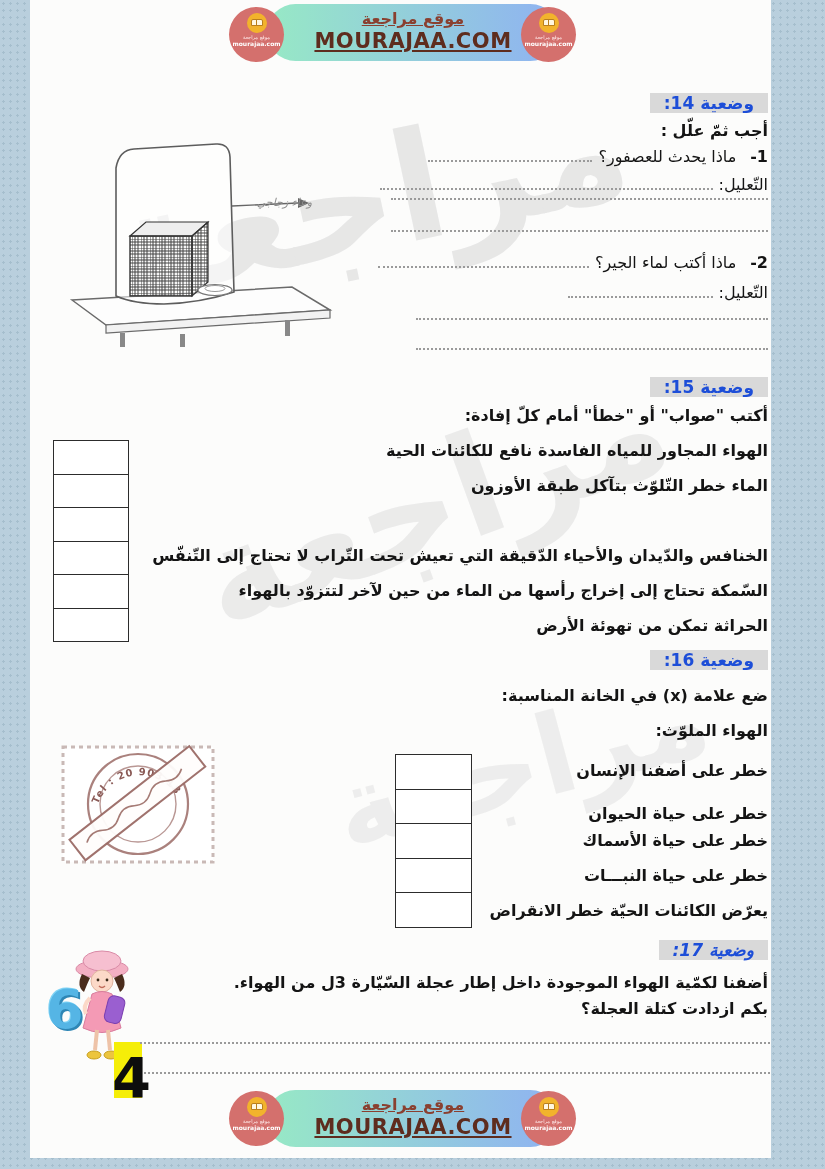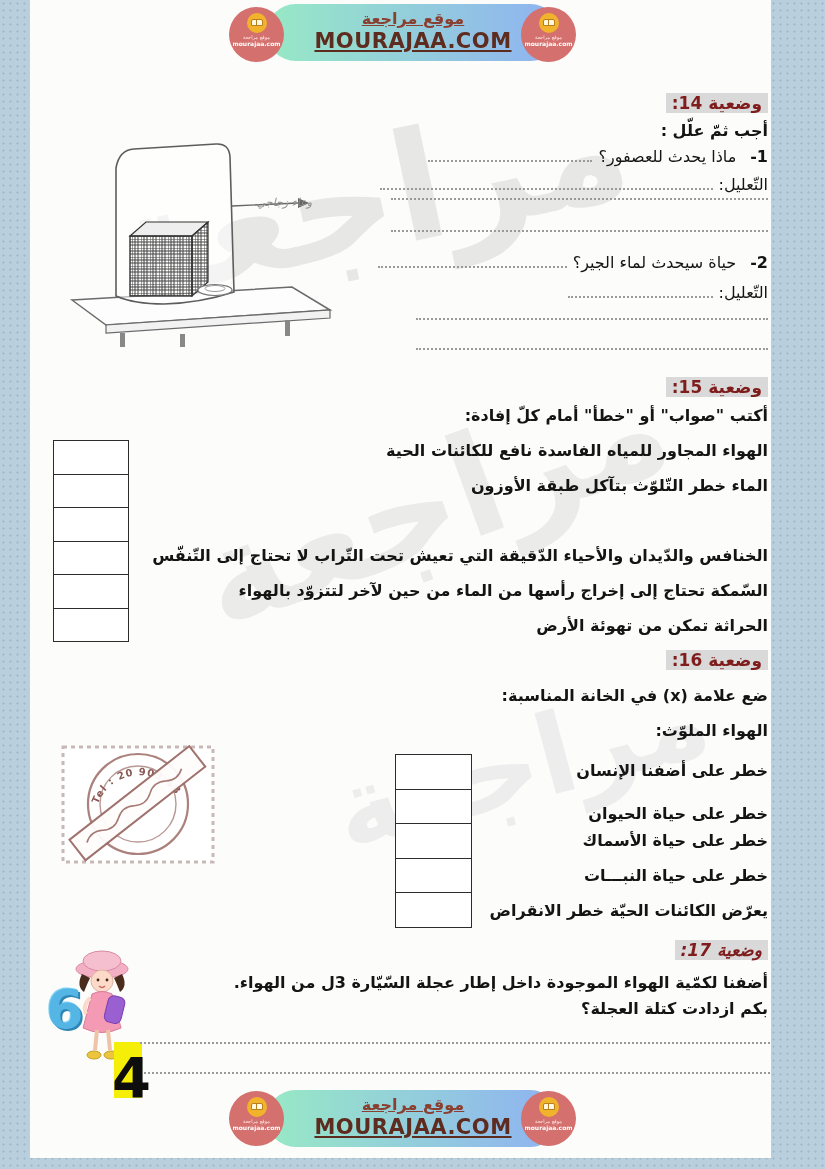--- a/index.html
+++ b/index.html
@@ -15,22 +15,22 @@
   .pill { position:absolute; left:267px; width:292px; height:57px; border-radius:30px; z-index:5;
     background:linear-gradient(90deg,#97e9c5,#8fb2f2); text-align:center; padding-top:5px; }
   .pill-ar { display:inline-block; font-size:16px; font-weight:bold; color:#8a4030; text-decoration:underline; direction:rtl; line-height:20px; }
   .pill-en { display:block; font-size:21px; font-weight:800; color:#5e2c1e; text-decoration:underline; letter-spacing:.5px; line-height:25px; }
   .badge { position:absolute; width:55px; height:55px; border-radius:50%; background:#d4706d; z-index:6; text-align:center; }
   .badge .yc { width:20px; height:20px; border-radius:50%; background:#f2b32c; margin:6px auto 1px; position:relative; }
   .badge .yc .book { position:absolute; left:4px; top:6px; width:12px; height:7px; background:#fff7e0; border:1px solid #b97f1d; border-radius:2px 2px 0 0; }
   .badge .yc .book:after { content:""; position:absolute; left:4px; top:0; width:1px; height:5px; background:#b97f1d; }
   .badge .t1 { font-size:5px; color:#ffe9e9; direction:rtl; line-height:6px; }
   .badge .t2 { font-size:6px; color:#fff; font-weight:bold; line-height:7px; }
-  .sec-title { position:absolute; right:57px; z-index:4; background:#d9d9d9; color:#7f1d1d;
-    font-size:17px; font-weight:bold; padding:0 6px; direction:rtl; white-space:nowrap; }
+  .sec-title { position:absolute; right:57px; z-index:4; background:#d9d9d9; color:#1d4ed8;
+    font-size:17px; font-weight:bold; padding:0 14px; direction:rtl; white-space:nowrap; }
   .txt { position:absolute; right:57px; z-index:4; color:#141414; font-size:16px; font-weight:bold;
     direction:rtl; white-space:nowrap; }
   .qrow { position:absolute; right:57px; z-index:4; display:flex; direction:rtl; align-items:flex-end; }
   .qrow .num { font-size:16px; font-weight:bold; color:#141414; margin-left:14px; }
   .qrow .qt  { font-size:16px; font-weight:normal; color:#141414; white-space:nowrap; }
   .qrow .fill { flex:1; border-bottom:2px dotted #9a9a9a; margin:0 6px 4px 0; min-width:20px; }
   .dotline { position:absolute; z-index:4; height:0; border-bottom:2.5px dotted #9a9a9a; }
 
   
   .vtable { position:absolute; z-index:4; background:#fff; border:1.6px solid #2c2c2c; display:flex; flex-direction:column; }
@@ -83,21 +83,21 @@
   </div>
   <div class="qrow" style="top:175px; width:388px;">
     <span class="qt">التّعليل:</span>
     <span class="fill"></span>
   </div>
   <div class="dotline" style="right:57px; top:198px; width:377px;"></div>
   <div class="dotline" style="right:57px; top:230px; width:377px;"></div>
 
   <div class="qrow" style="top:253px; width:390px;">
     <span class="num">2-</span>
-    <span class="qt">حياة سيحدث لماء الجير؟</span>
+    <span class="qt">ماذا أكتب لماء الجير؟</span>
     <span class="fill"></span>
   </div>
   <div class="qrow" style="top:283px; width:200px;">
     <span class="qt">التّعليل:</span>
     <span class="fill"></span>
   </div>
   <div class="dotline" style="right:57px; top:318px; width:352px;"></div>
   <div class="dotline" style="right:57px; top:348px; width:352px;"></div>
 
   <div class="figure-wrap" style="left:60px; top:140px; width:278px; height:208px;">

